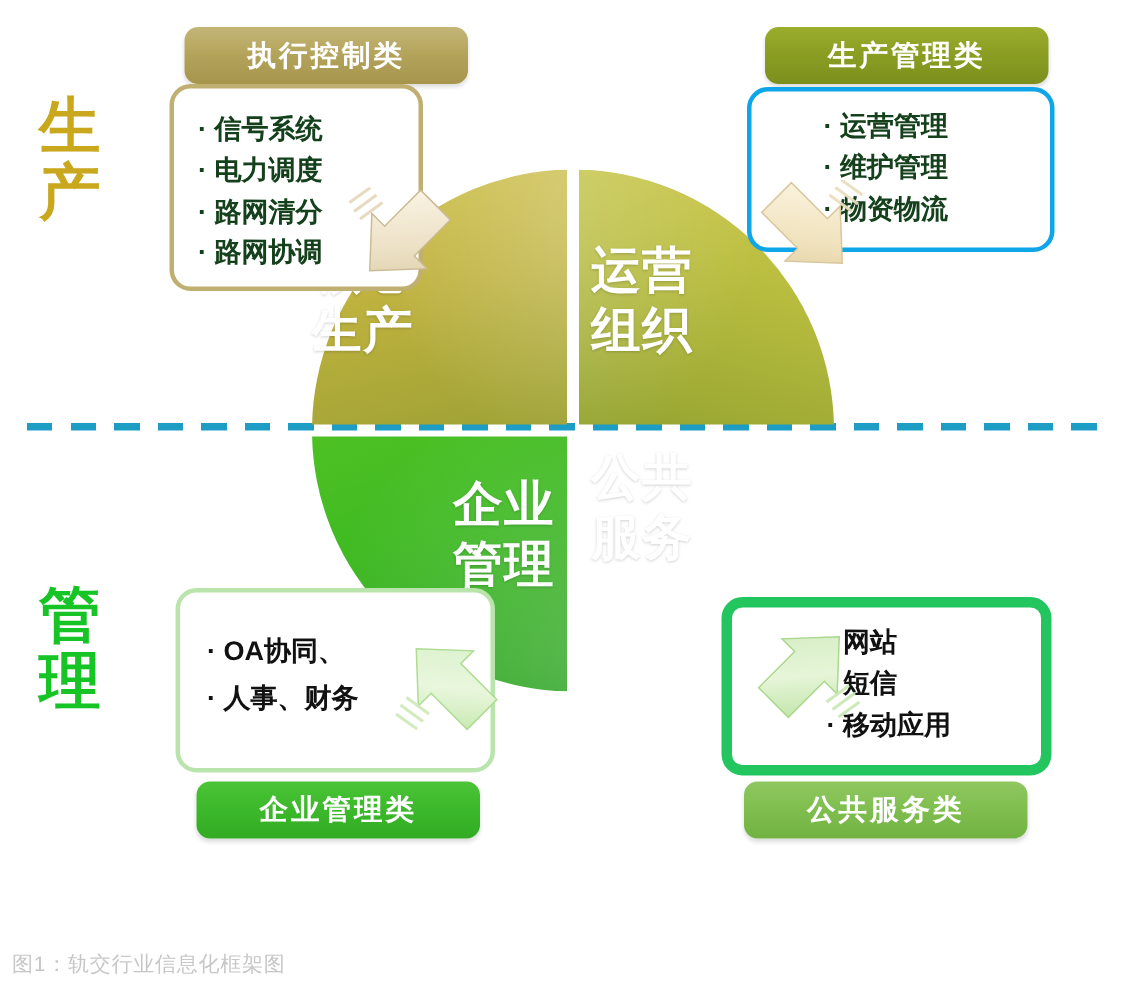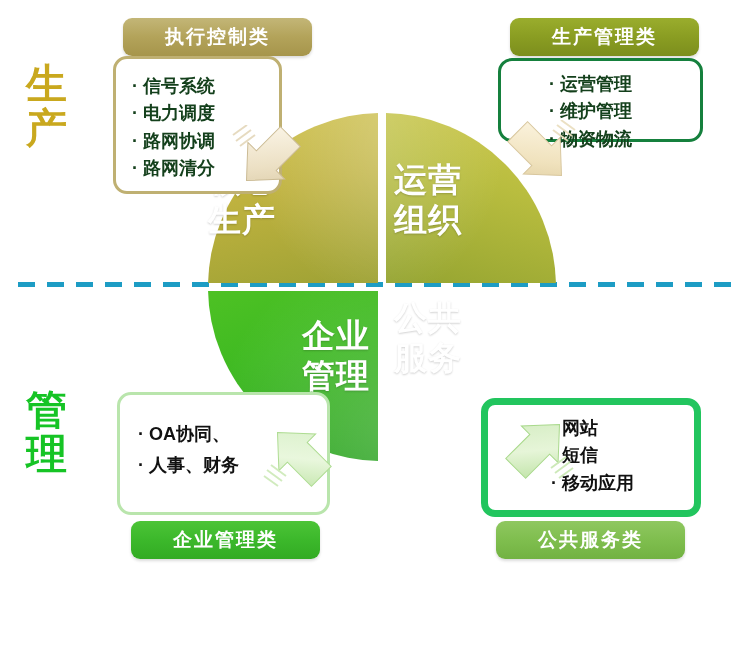--- a/index.html
+++ b/index.html
@@ -120,22 +120,22 @@
     line-height:1.52;
     white-space:nowrap;
   }
   .box li::before{content:"· ";}
 
   #box-exec{left:113px;top:56px;width:169px;height:138px;
      border:3px solid #bfb072;}
   #box-exec ul{padding:14px 0 0 16px;}
   #box-exec li{color:#14401c;}
 
-  #box-prodmgmt{left:498px;top:58px;width:205px;height:84px;
-     border:3px solid #15803d;}
+  #box-prodmgmt{left:498px;top:58px;width:205px;height:110px;
+     border:3px solid #0ea5e9;}
   #box-prodmgmt ul{padding:10px 0 0 48px;}
   #box-prodmgmt li{color:#14401c;}
 
   #box-entmgmt{left:117px;top:392px;width:213px;height:123px;
      border:3px solid #b9e5ac;}
   #box-entmgmt ul{padding:24px 12px 0 18px;}
   #box-entmgmt li{color:#111111;line-height:1.72;}
 
   #box-pubserv{left:481px;top:398px;width:220px;height:119px;
      border:7px solid #22c55e;}
@@ -203,22 +203,22 @@
   <div class="quad-text" id="text-br">
     <div>公共</div>
     <div>服务</div>
   </div>
 
   <div class="badge" id="badge-exec">执行控制类</div>
   <div class="box" id="box-exec">
     <ul>
       <li>信号系统</li>
       <li>电力调度</li>
+      <li>路网清分</li>
       <li>路网协调</li>
-      <li>路网清分</li>
     </ul>
   </div>
   <svg class="arrow" id="arrow-exec" width="72" height="70" viewBox="0 0 72 70">
     <defs>
       <linearGradient id="gA" x1="0" y1="0" x2="1" y2="1">
         <stop offset="0%" stop-color="#fdf8ec"></stop>
           <stop offset="60%" stop-color="#ece0c4"></stop>
           <stop offset="100%" stop-color="#d9c9a4"></stop>
       </linearGradient>
     </defs>
@@ -302,14 +302,15 @@
     <g transform="rotate(-135 36 35)">
       <path d="M22 2 L50 2 L50 36 L62 36 L36 64 L10 36 L22 36 Z" fill="url(#gD)" stroke="#a9d98c" stroke-width="1"></path>
     </g>
     <g stroke="#cbe8b6" stroke-width="2" fill="none" opacity=".95">
       <line x1="70" y1="58" x2="56" y2="68"></line>
       <line x1="67" y1="52" x2="52" y2="63"></line>
       <line x1="63" y1="47" x2="48" y2="58"></line>
     </g>
   </svg>
 
+  <div id="caption">图1：轨交行业信息化框架图</div>
 
 </div>
 
 </body></html>

